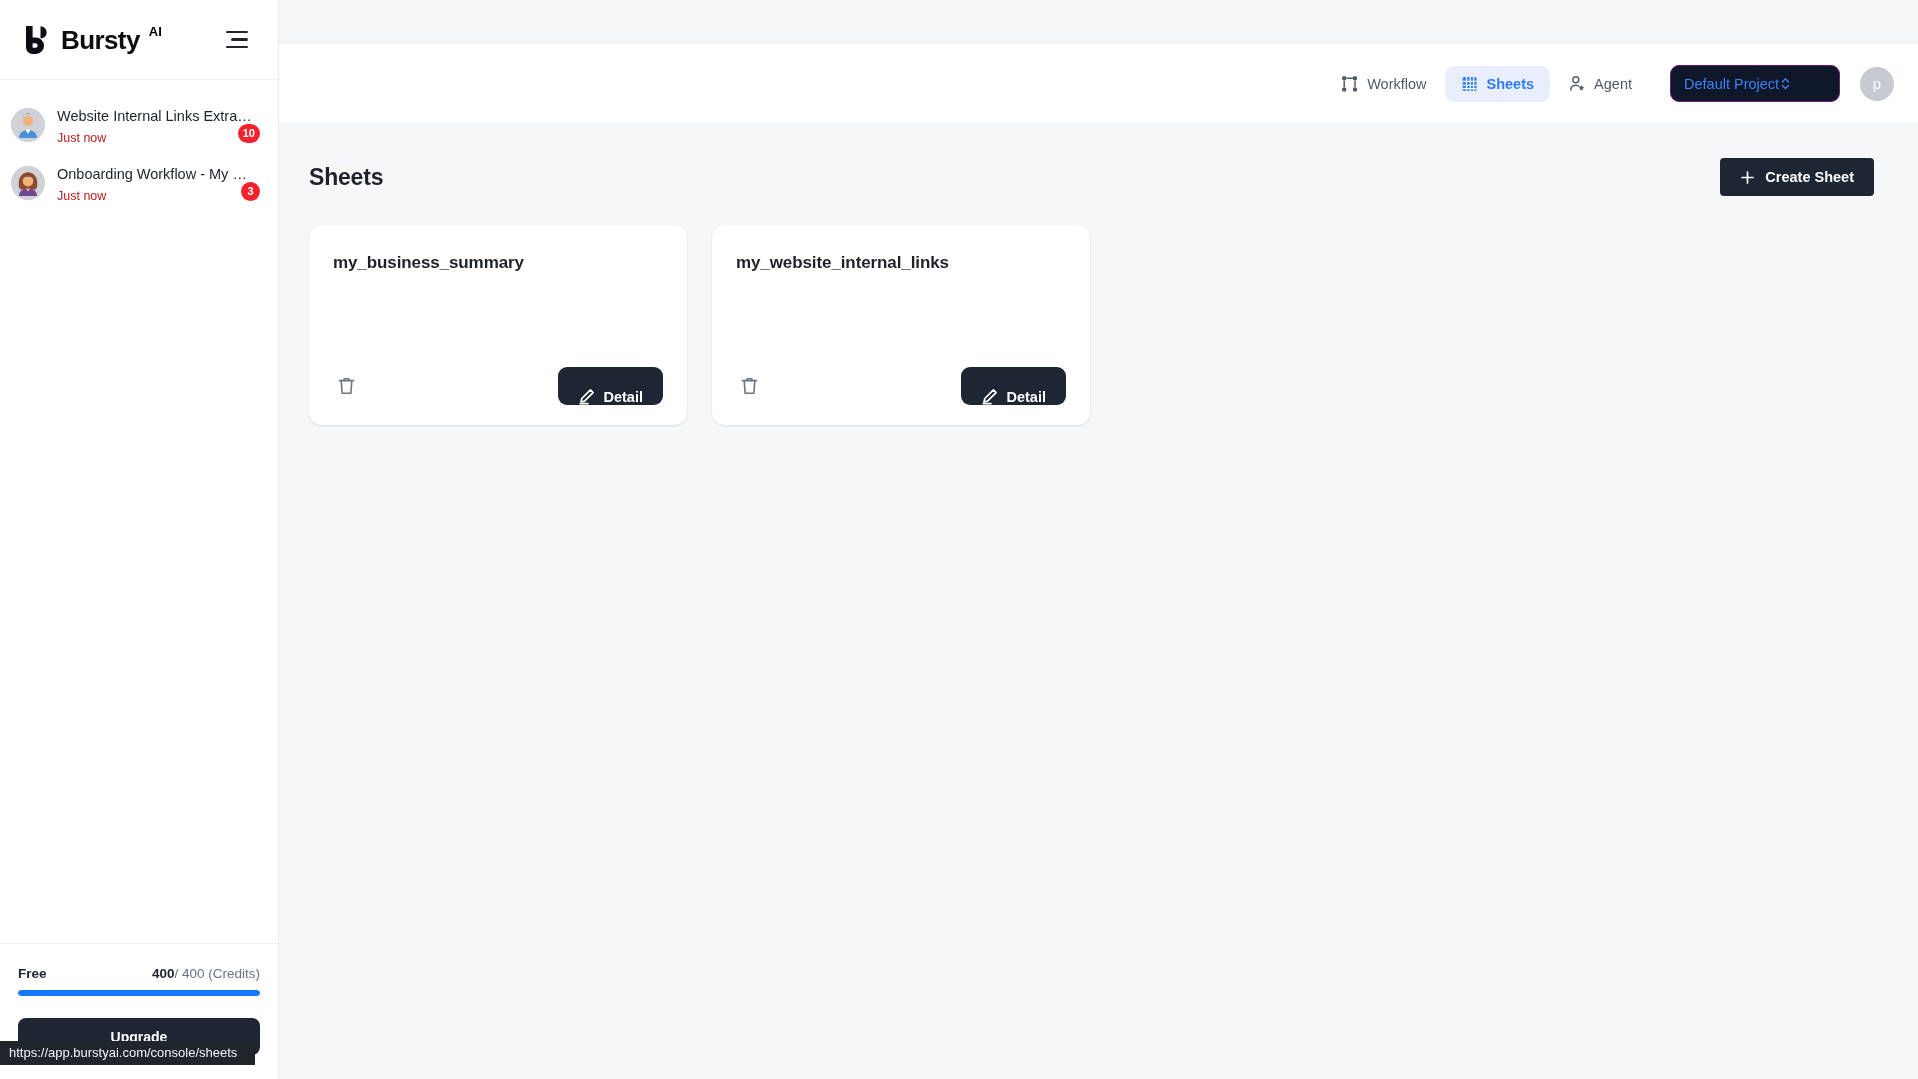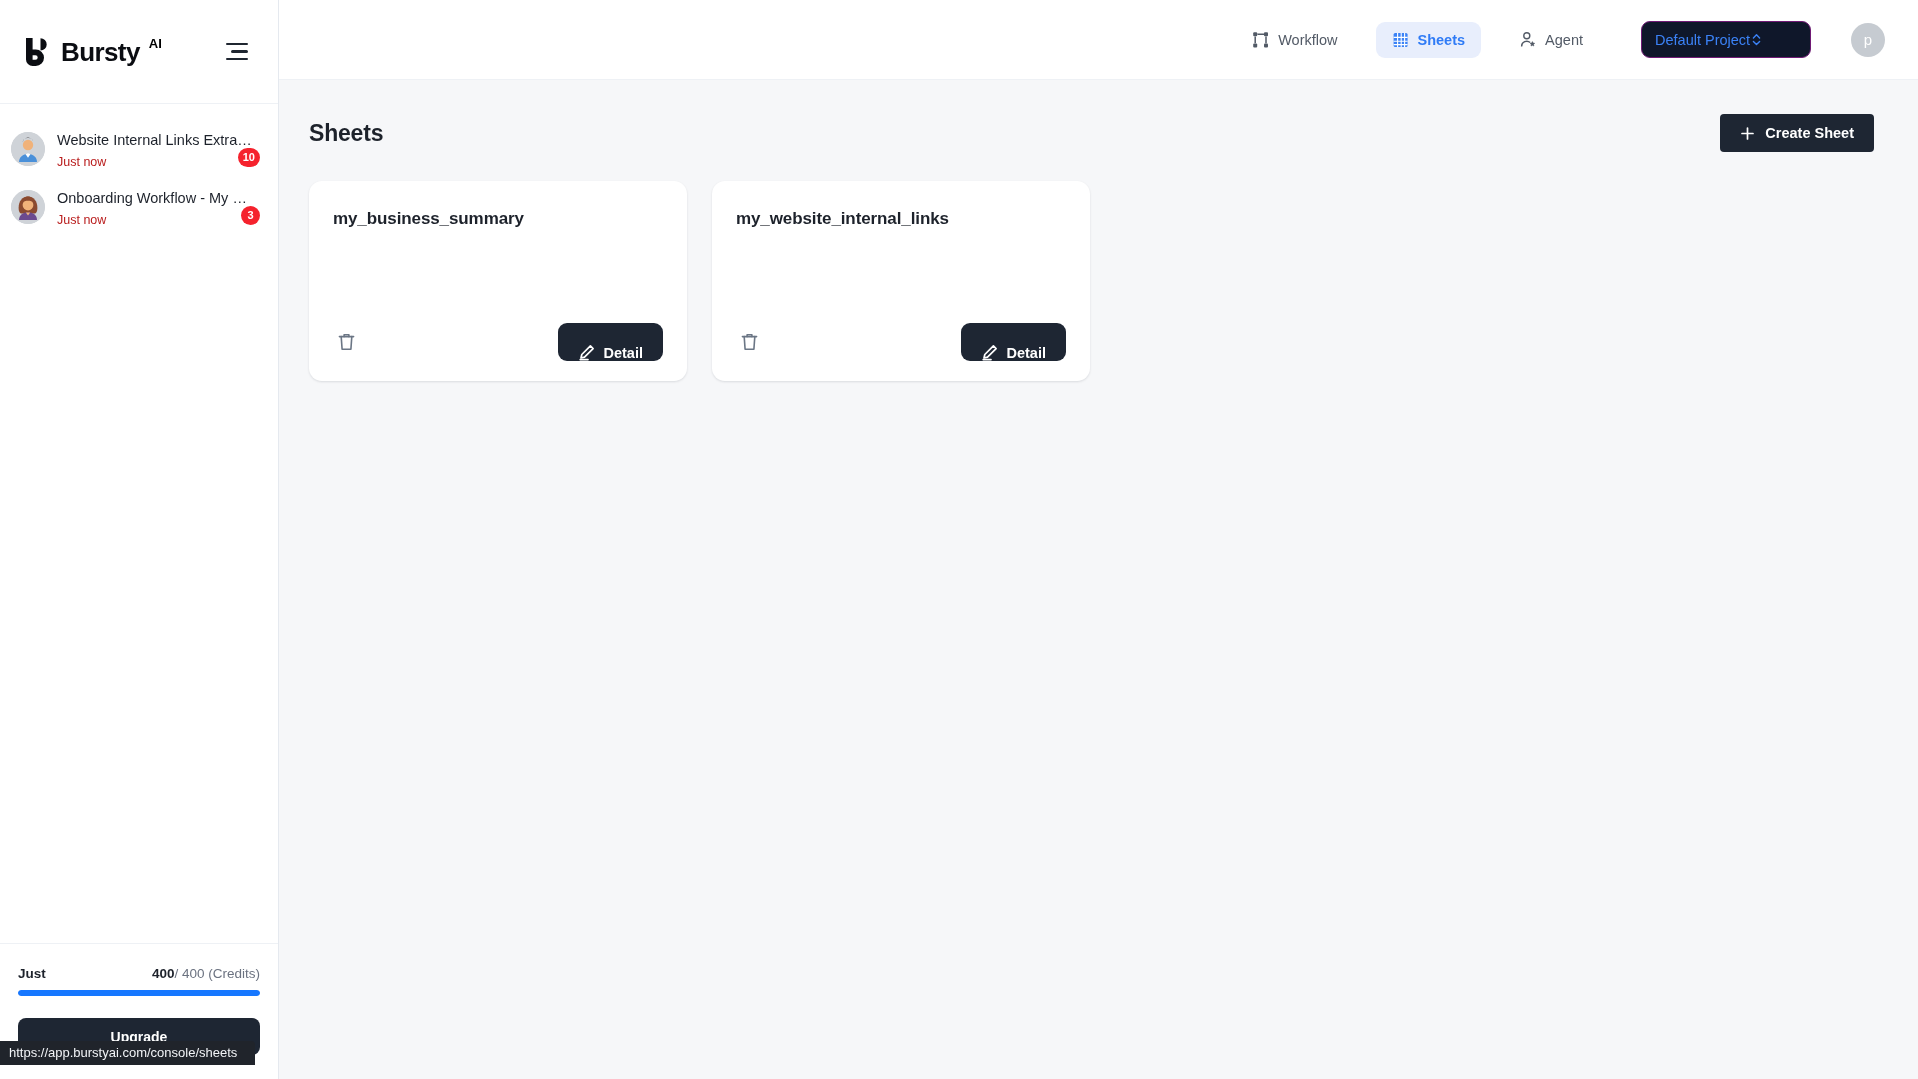--- a/index.html
+++ b/index.html
@@ -14,21 +14,21 @@
   
   .sidebar {
     width: 279px; height: 1079px;
     background: #ffffff;
     border-right: 1px solid #e5e9ef;
     display: flex; flex-direction: column;
     position: relative;
     flex: 0 0 279px;
   }
   .sidebar-head {
-    height: 104px;
+    height: 80px;
     display: flex; align-items: center; justify-content: space-between;
     padding: 0 22px 0 22px;
     border-bottom: 1px solid #eef1f5;
   }
   .logo { display: flex; align-items: flex-start; gap: 9px; }
   .logo-mark { width: 30px; height: 32px; display:block; }
   .logo-text {
     font-size: 26px; font-weight: 700; color: #0b0d12;
     letter-spacing: -0.6px; line-height: 30px;
     position: relative; top: 1px;
@@ -85,22 +85,23 @@
     font-size: 14px; font-weight: 700; cursor: pointer;
     font-family: "Liberation Sans", sans-serif;
     text-decoration: underline;
   }
 
   
   .main { flex: 1 1 auto; background: #f6f7f9; display: flex; flex-direction: column; min-width: 0; }
   .topbar {
     height: 80px; background: #ffffff;
     display: flex; align-items: center; justify-content: flex-end;
-    padding-right: 33px; gap: 22px;
+    padding-right: 24px; gap: 2px;
     border-bottom: 1px solid #eef1f5;
+    margin-top: 44px;
   }
   .nav-tab {
     display: flex; align-items: center; gap: 8px;
     padding: 9px 16px; border-radius: 9px; cursor: pointer;
     font-size: 14.5px; color: #525a66;
   }
   .nav-tab.active { background: #e8eefc; color: #2f7bf6; font-weight: 700; }
   .proj-select {
     margin-left: 20px;
     display: flex; align-items: center; justify-content: flex-start;
@@ -223,21 +224,21 @@
           <div class="chat-title">Onboarding Workflow - My Busin…</div>
           <div class="chat-sub">Just now</div>
         </div>
         <span class="badge">3</span>
       </div>
 
     </div>
 
     <div class="sidebar-foot">
       <div class="plan-row">
-        <span class="plan-name">Just</span>
+        <span class="plan-name">Free</span>
         <span class="plan-credits"><b>400</b><span>/ 400 (Credits)</span></span>
       </div>
       <div class="progress-track">
         <div class="progress-fill" id="progress-fill" style="width: 100%; background: rgb(22, 119, 255);"></div>
       </div>
       <button class="upgrade-btn">Upgrade</button>
     </div>
   </aside>
 
   <div class="main">

